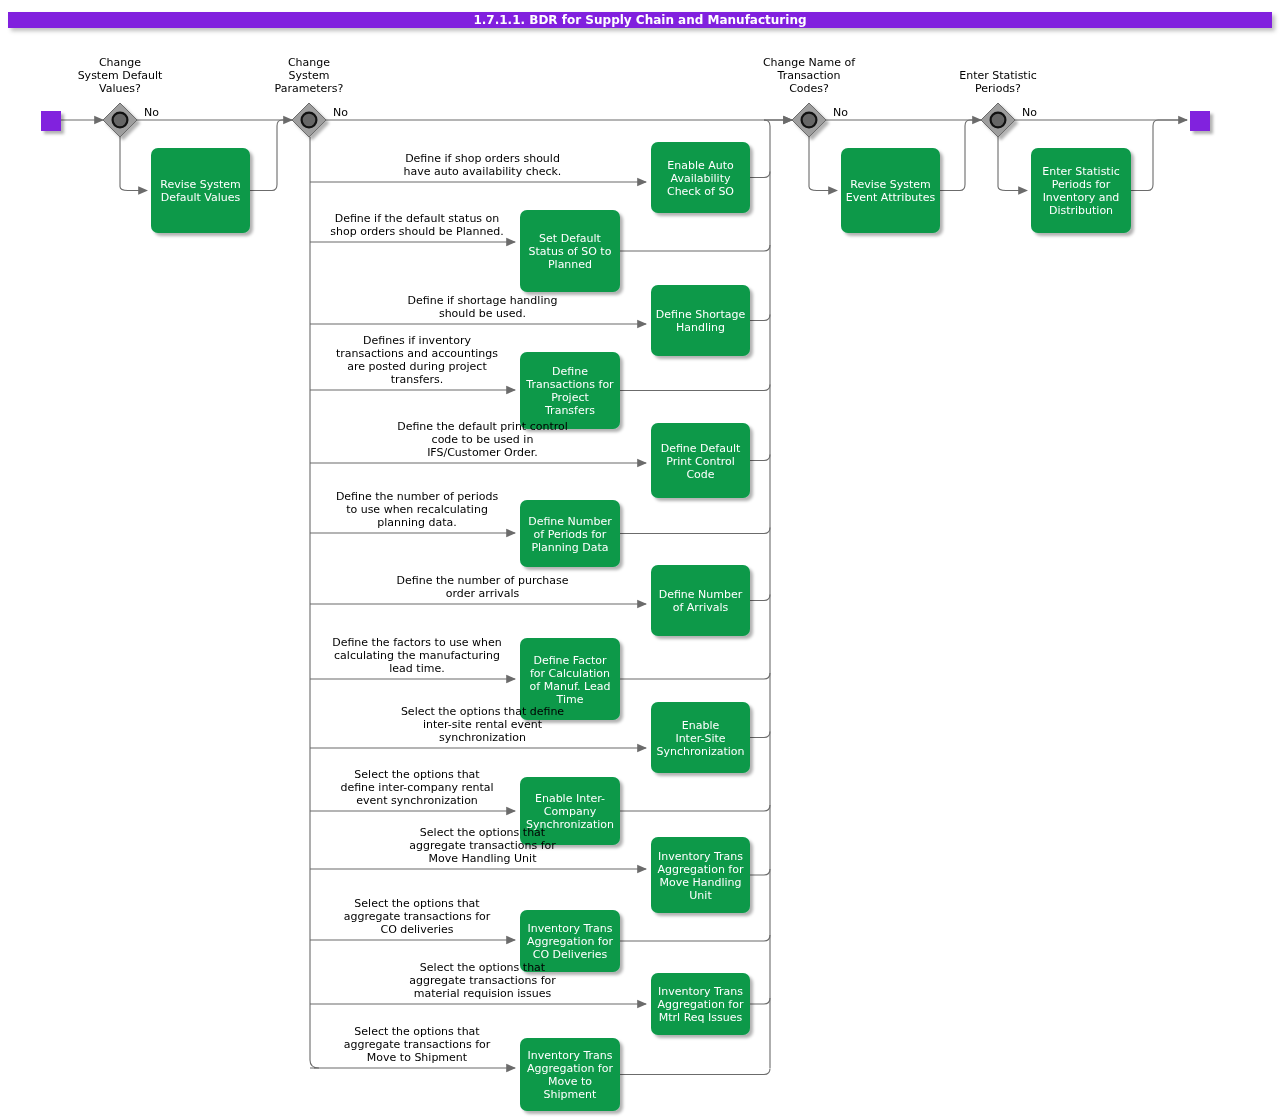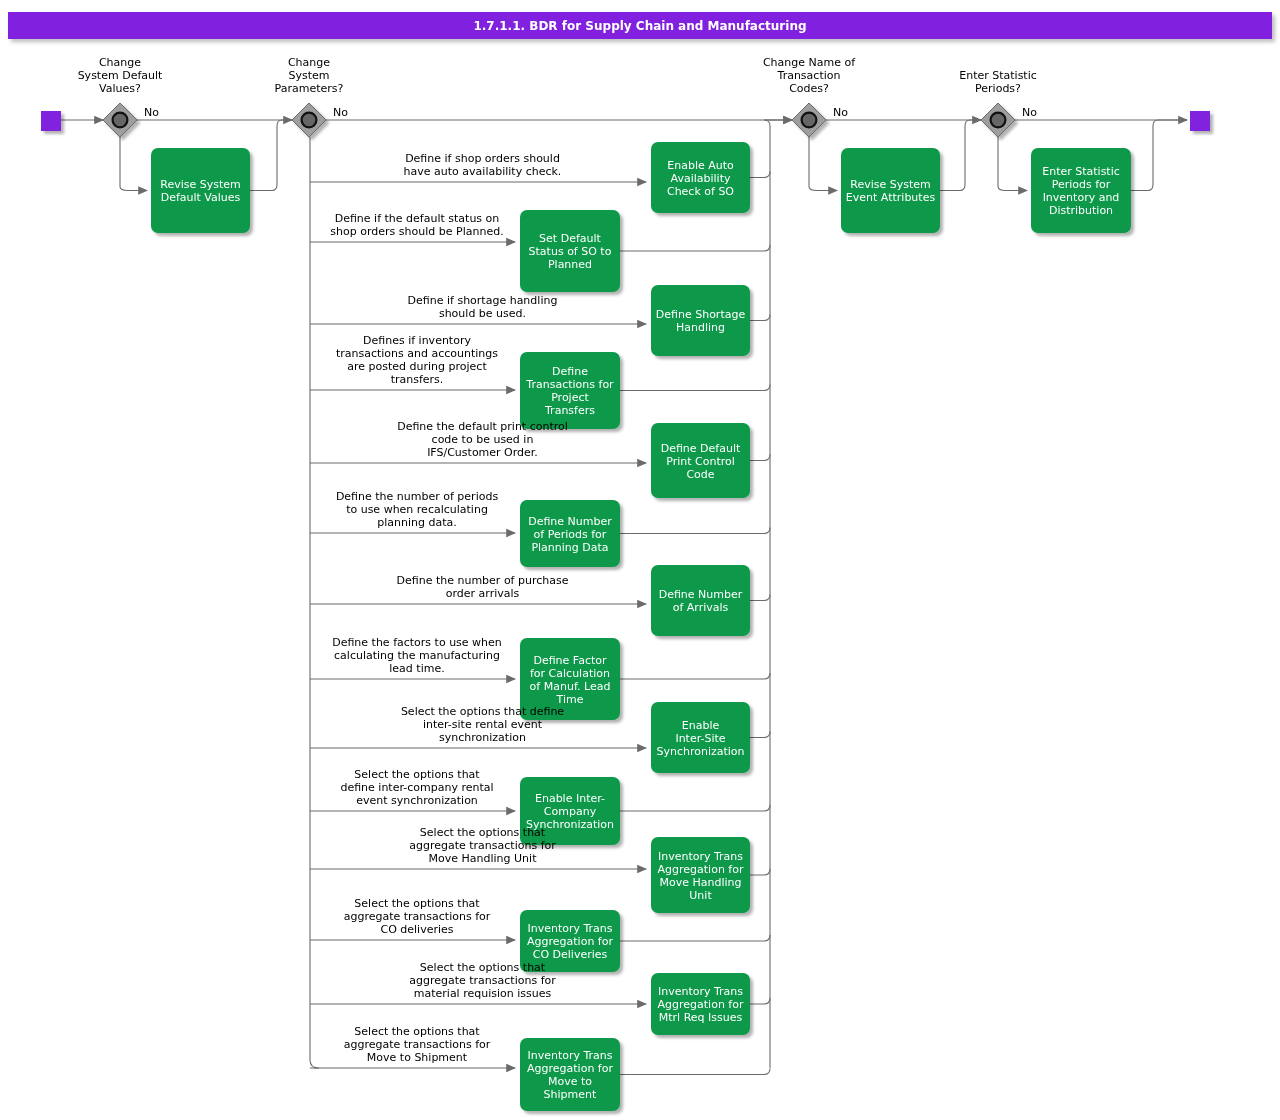--- a/index.html
+++ b/index.html
@@ -1,19 +1,19 @@
 <!DOCTYPE html>
 <html><head>
 <meta charset="utf-8">
 <style>
   html,body{margin:0;padding:0;background:#ffffff;}
   body{width:1280px;height:1120px;font-family:"DejaVu Sans",sans-serif;}
   #root{position:relative;width:1280px;height:1120px;overflow:hidden;}
   .titlebar{
-    position:absolute;left:8px;top:12px;width:1264px;height:27px;
+    position:absolute;left:8px;top:12px;width:1264px;height:16px;
     background:#8120de;color:#ffffff;
     display:flex;align-items:center;justify-content:center;
     font-size:12px;font-weight:bold;font-family:"DejaVu Sans",sans-serif;
     box-shadow:3px 3px 4px rgba(0,0,0,.25);
   }
   svg{position:absolute;left:0;top:0;}
   .lbl{font-family:"DejaVu Sans",sans-serif;font-size:11px;fill:#000000;}
   .nodetext{font-family:"DejaVu Sans",sans-serif;font-size:11px;fill:#ffffff;}
   .qtext{font-family:"DejaVu Sans",sans-serif;font-size:11px;fill:#000000;}
   .notext{font-family:"DejaVu Sans",sans-serif;font-size:11px;fill:#000000;}

